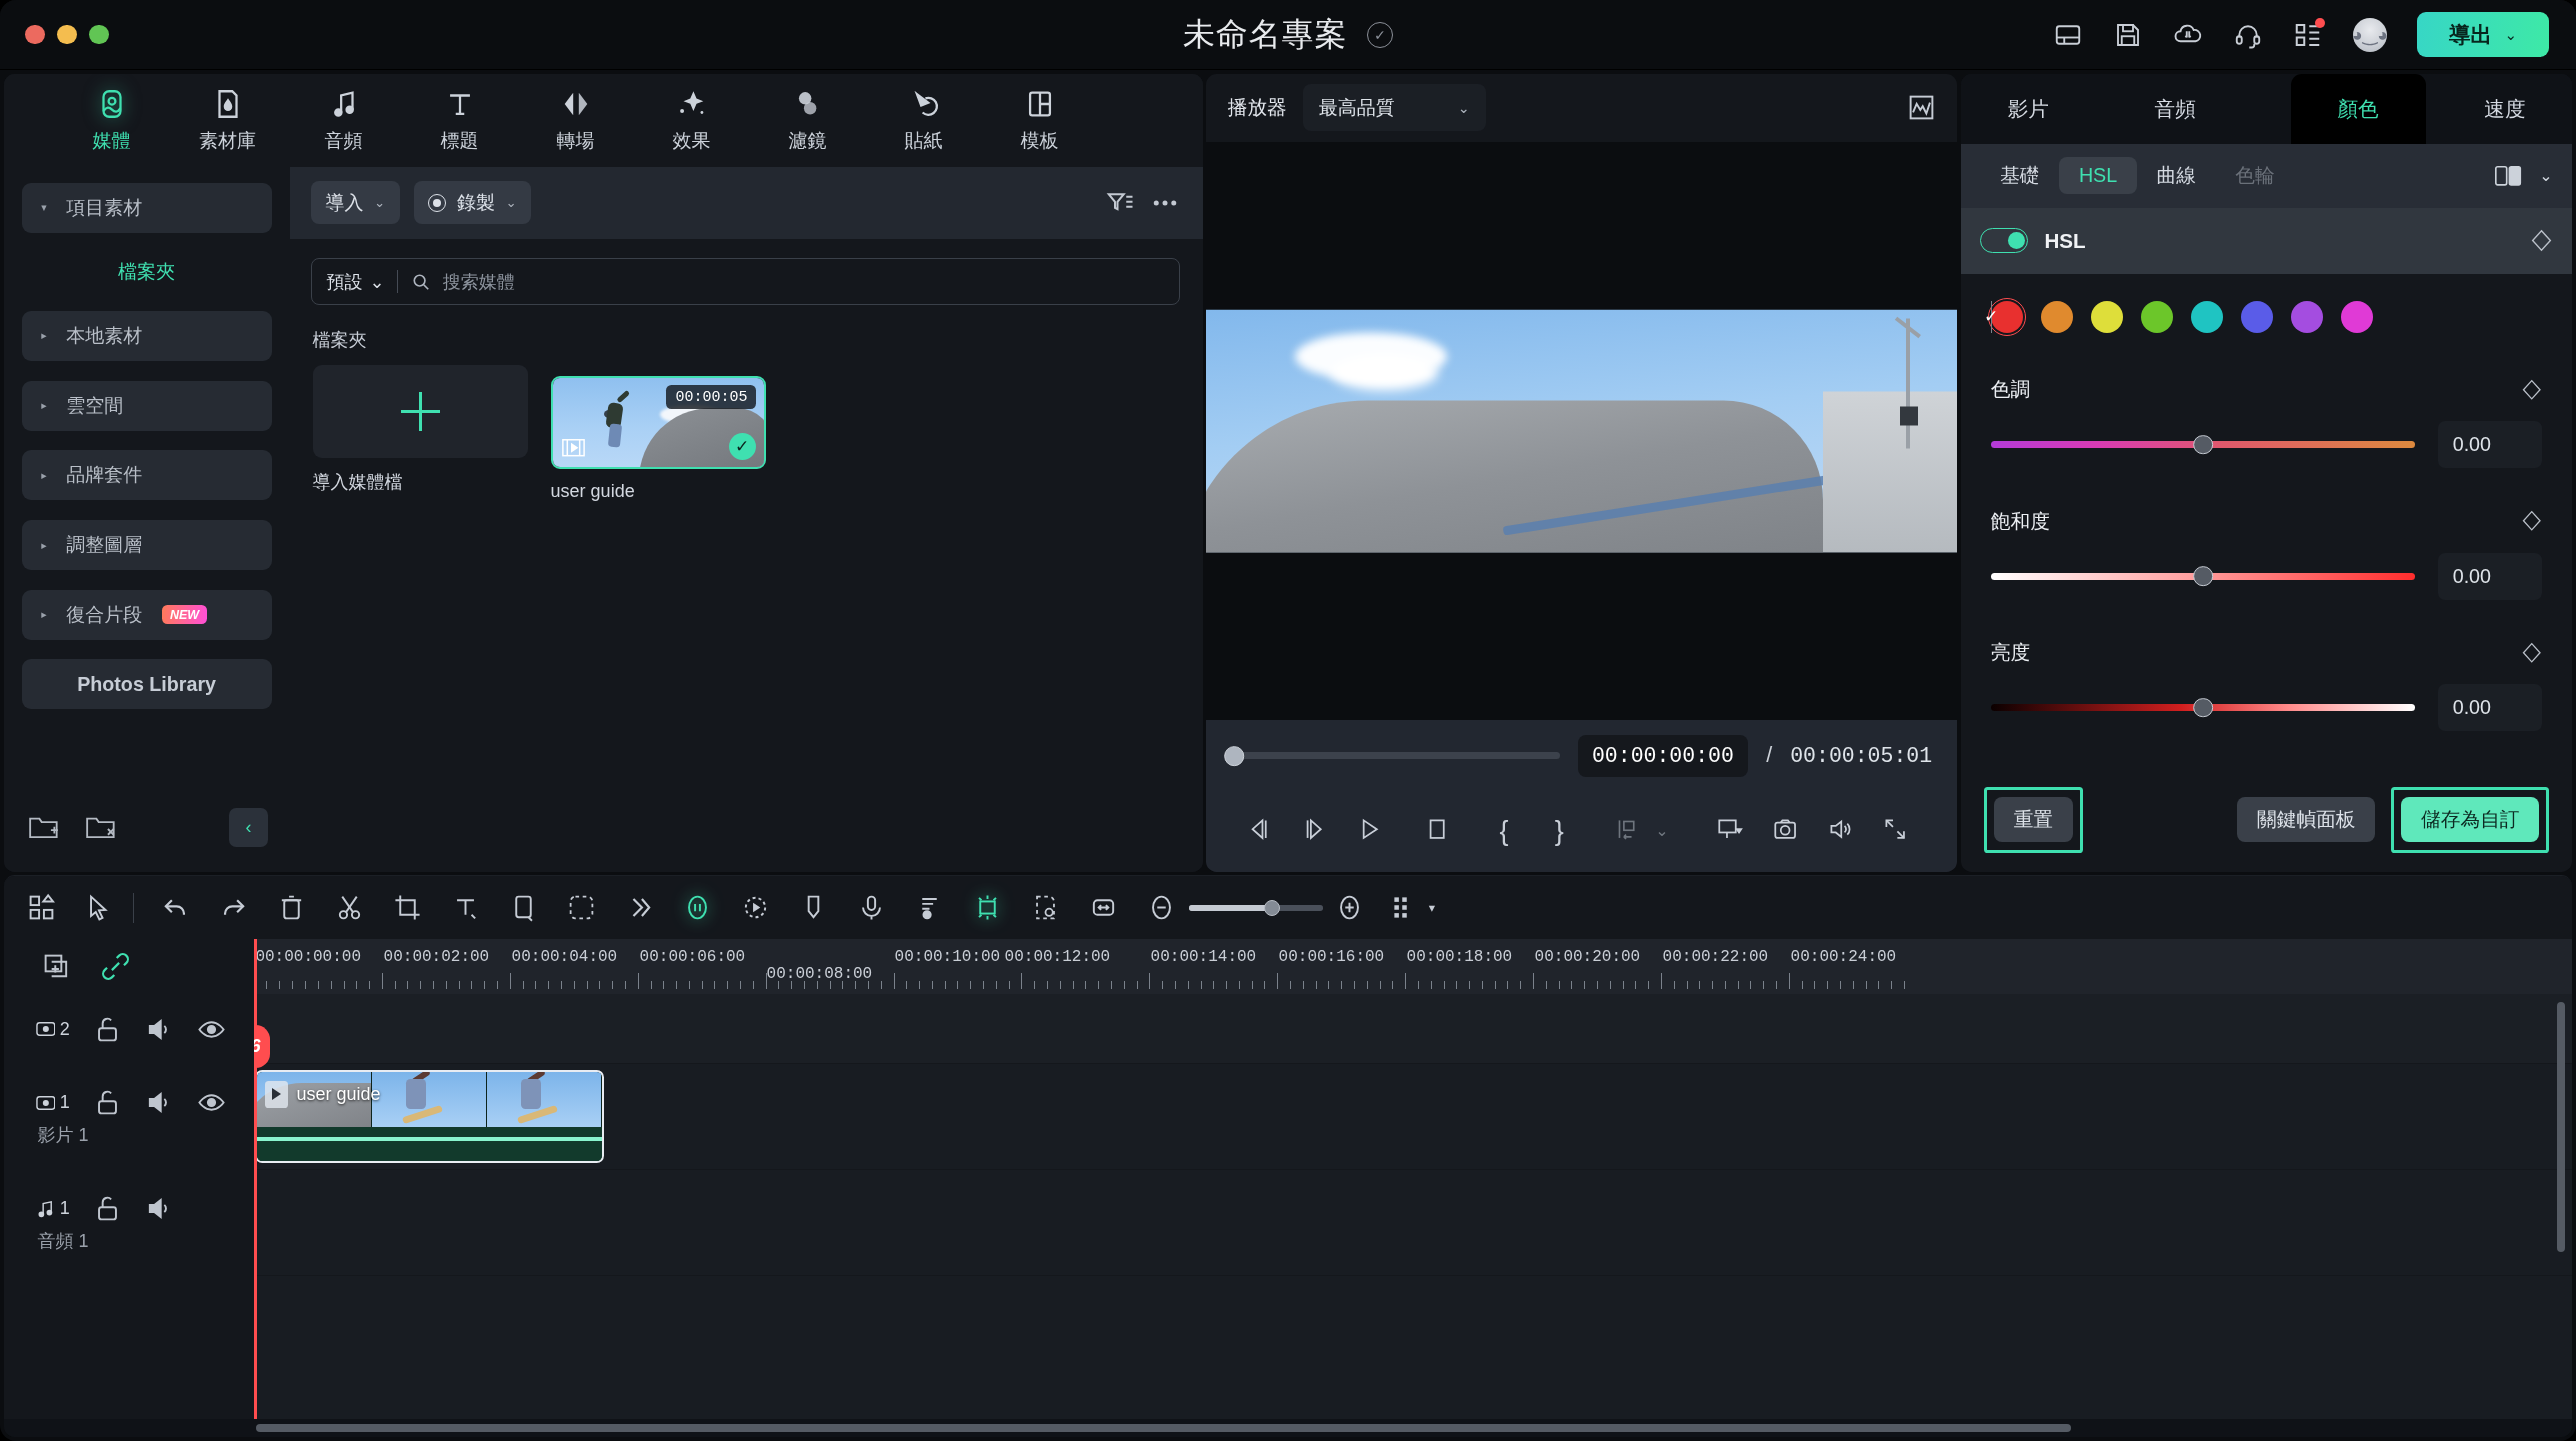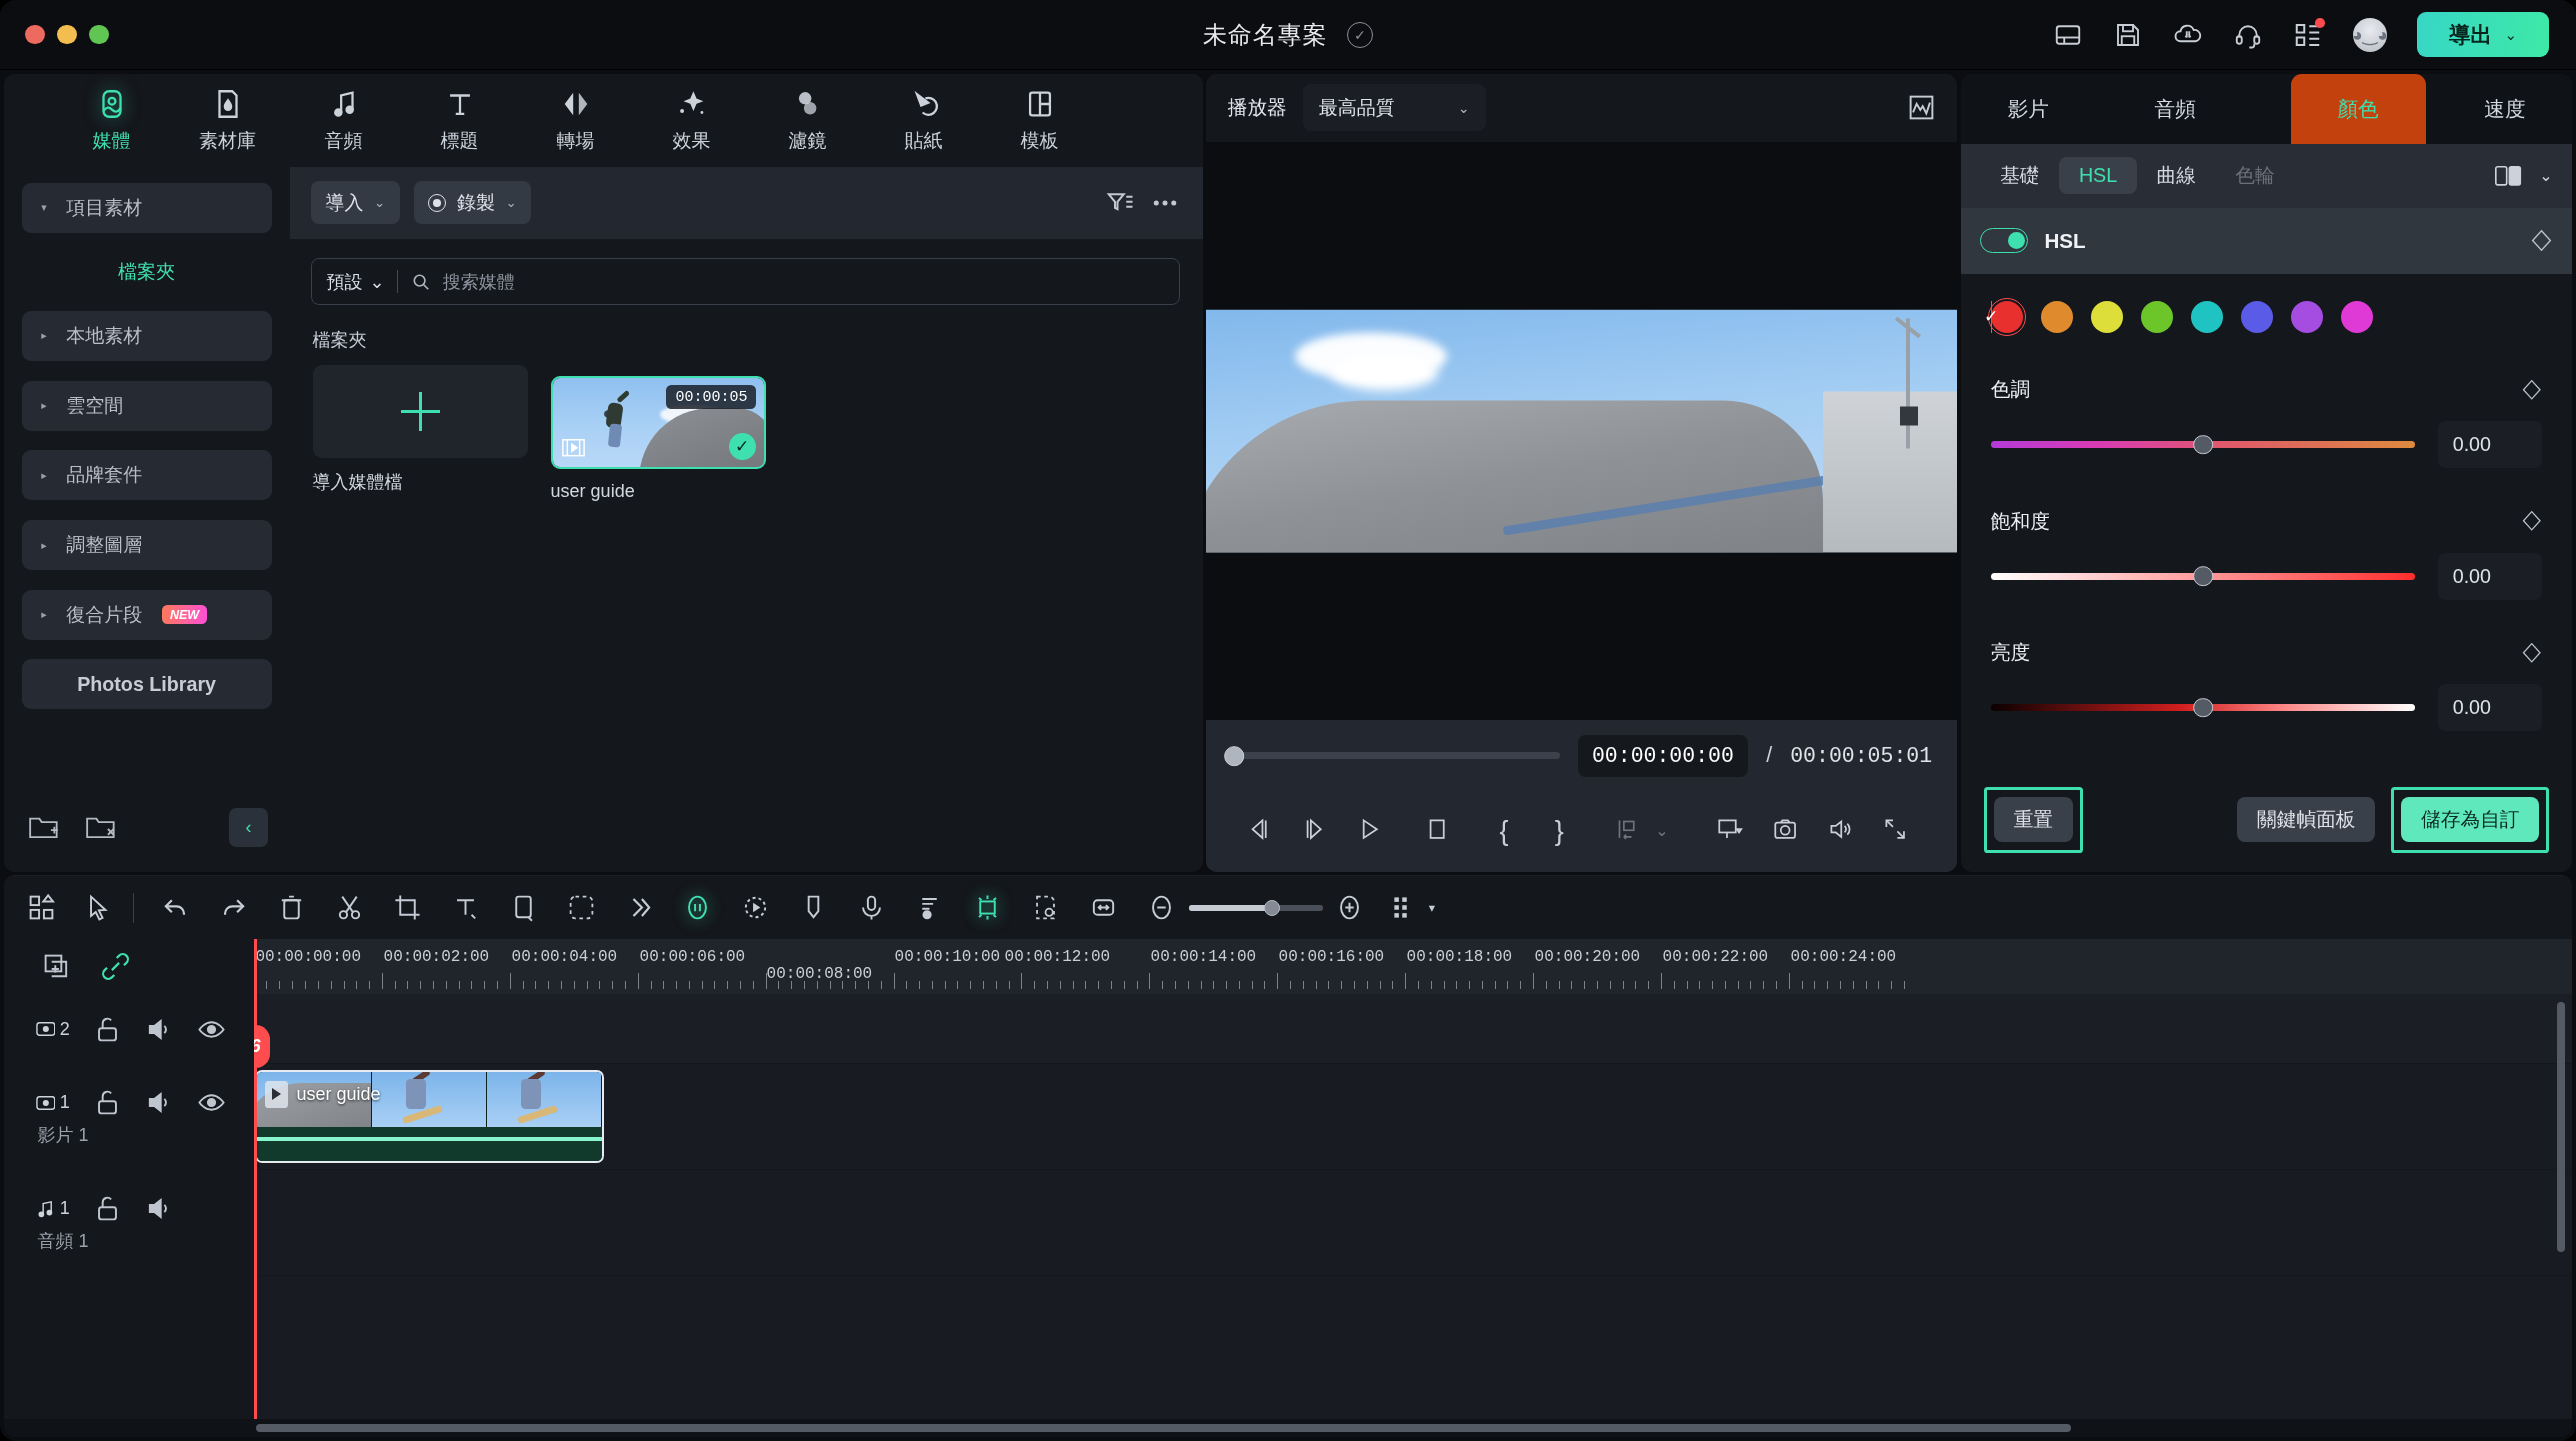--- a/index.html
+++ b/index.html
@@ -28,21 +28,21 @@
   .traffic { display: flex; gap: 12.5px; padding-left: 25px; align-items: center; }
   .dot { width: 19.7px; height: 19.7px; border-radius: 50%; }
   .dot.red { background: #ec6a5f; }
   .dot.yellow { background: #f4bd4f; }
   .dot.green { background: #61c554; }
   .title-center {
     position: absolute; left: 0; right: 0; top: 0; bottom: 0;
     display: flex; align-items: center; justify-content: center; gap: 19.7px;
     pointer-events: none;
   }
-  .proj-title { color: #e8eaed; font-size: 24px; letter-spacing: 0.9px; }
+  .proj-title { color: #e8eaed; font-size: 32px; letter-spacing: 0.9px; }
   .check-circle {
     width: 26px; height: 26px; border-radius: 50%;
     border: 1.8px solid #8b9099;
     display: flex; align-items: center; justify-content: center;
     color: #8b9099; font-size: 14.3px;
   }
   .title-right {
     margin-left: auto; display: flex; align-items: center;
     gap: 30px; padding-right: 27px;
   }
@@ -304,21 +304,21 @@
   
   .right-panel {
     flex: 1; background: #14171c; border-radius: 10.7px; margin: 3.6px;
     display: flex; flex-direction: column; overflow: hidden; min-width: 0;
   }
   .rtabs { height: 70px; flex: 0 0 70px; display: flex; background: #0f1217; gap: 12px; }
   .rtab {
     flex: 1; display: flex; align-items: center; justify-content: center;
     font-size: 20.6px; color: #d6dbe3; cursor: pointer;
   }
-  .rtab.active { color: #3fe0b0; background: #c2410c; border-radius: 10.7px 10.7px 0 0; margin-left: 36px; }
+  .rtab.active { color: #3fe0b0; background: #000000; border-radius: 10.7px 10.7px 0 0; margin-left: 36px; }
   .rsubtabs {
     height: 64px; flex: 0 0 64px; background: #282d36;
     display: flex; align-items: center; padding: 0 19.7px; gap: 0;
   }
   .rsub {
     padding: 7.2px 19.7px; border-radius: 8px;
     font-size: 19.7px; color: #d6dbe3; cursor: pointer;
   }
   .rsub.active { background: #3a4049; color: #3fe0b0; }
   .rsub.faded { color: #6a7079; }

